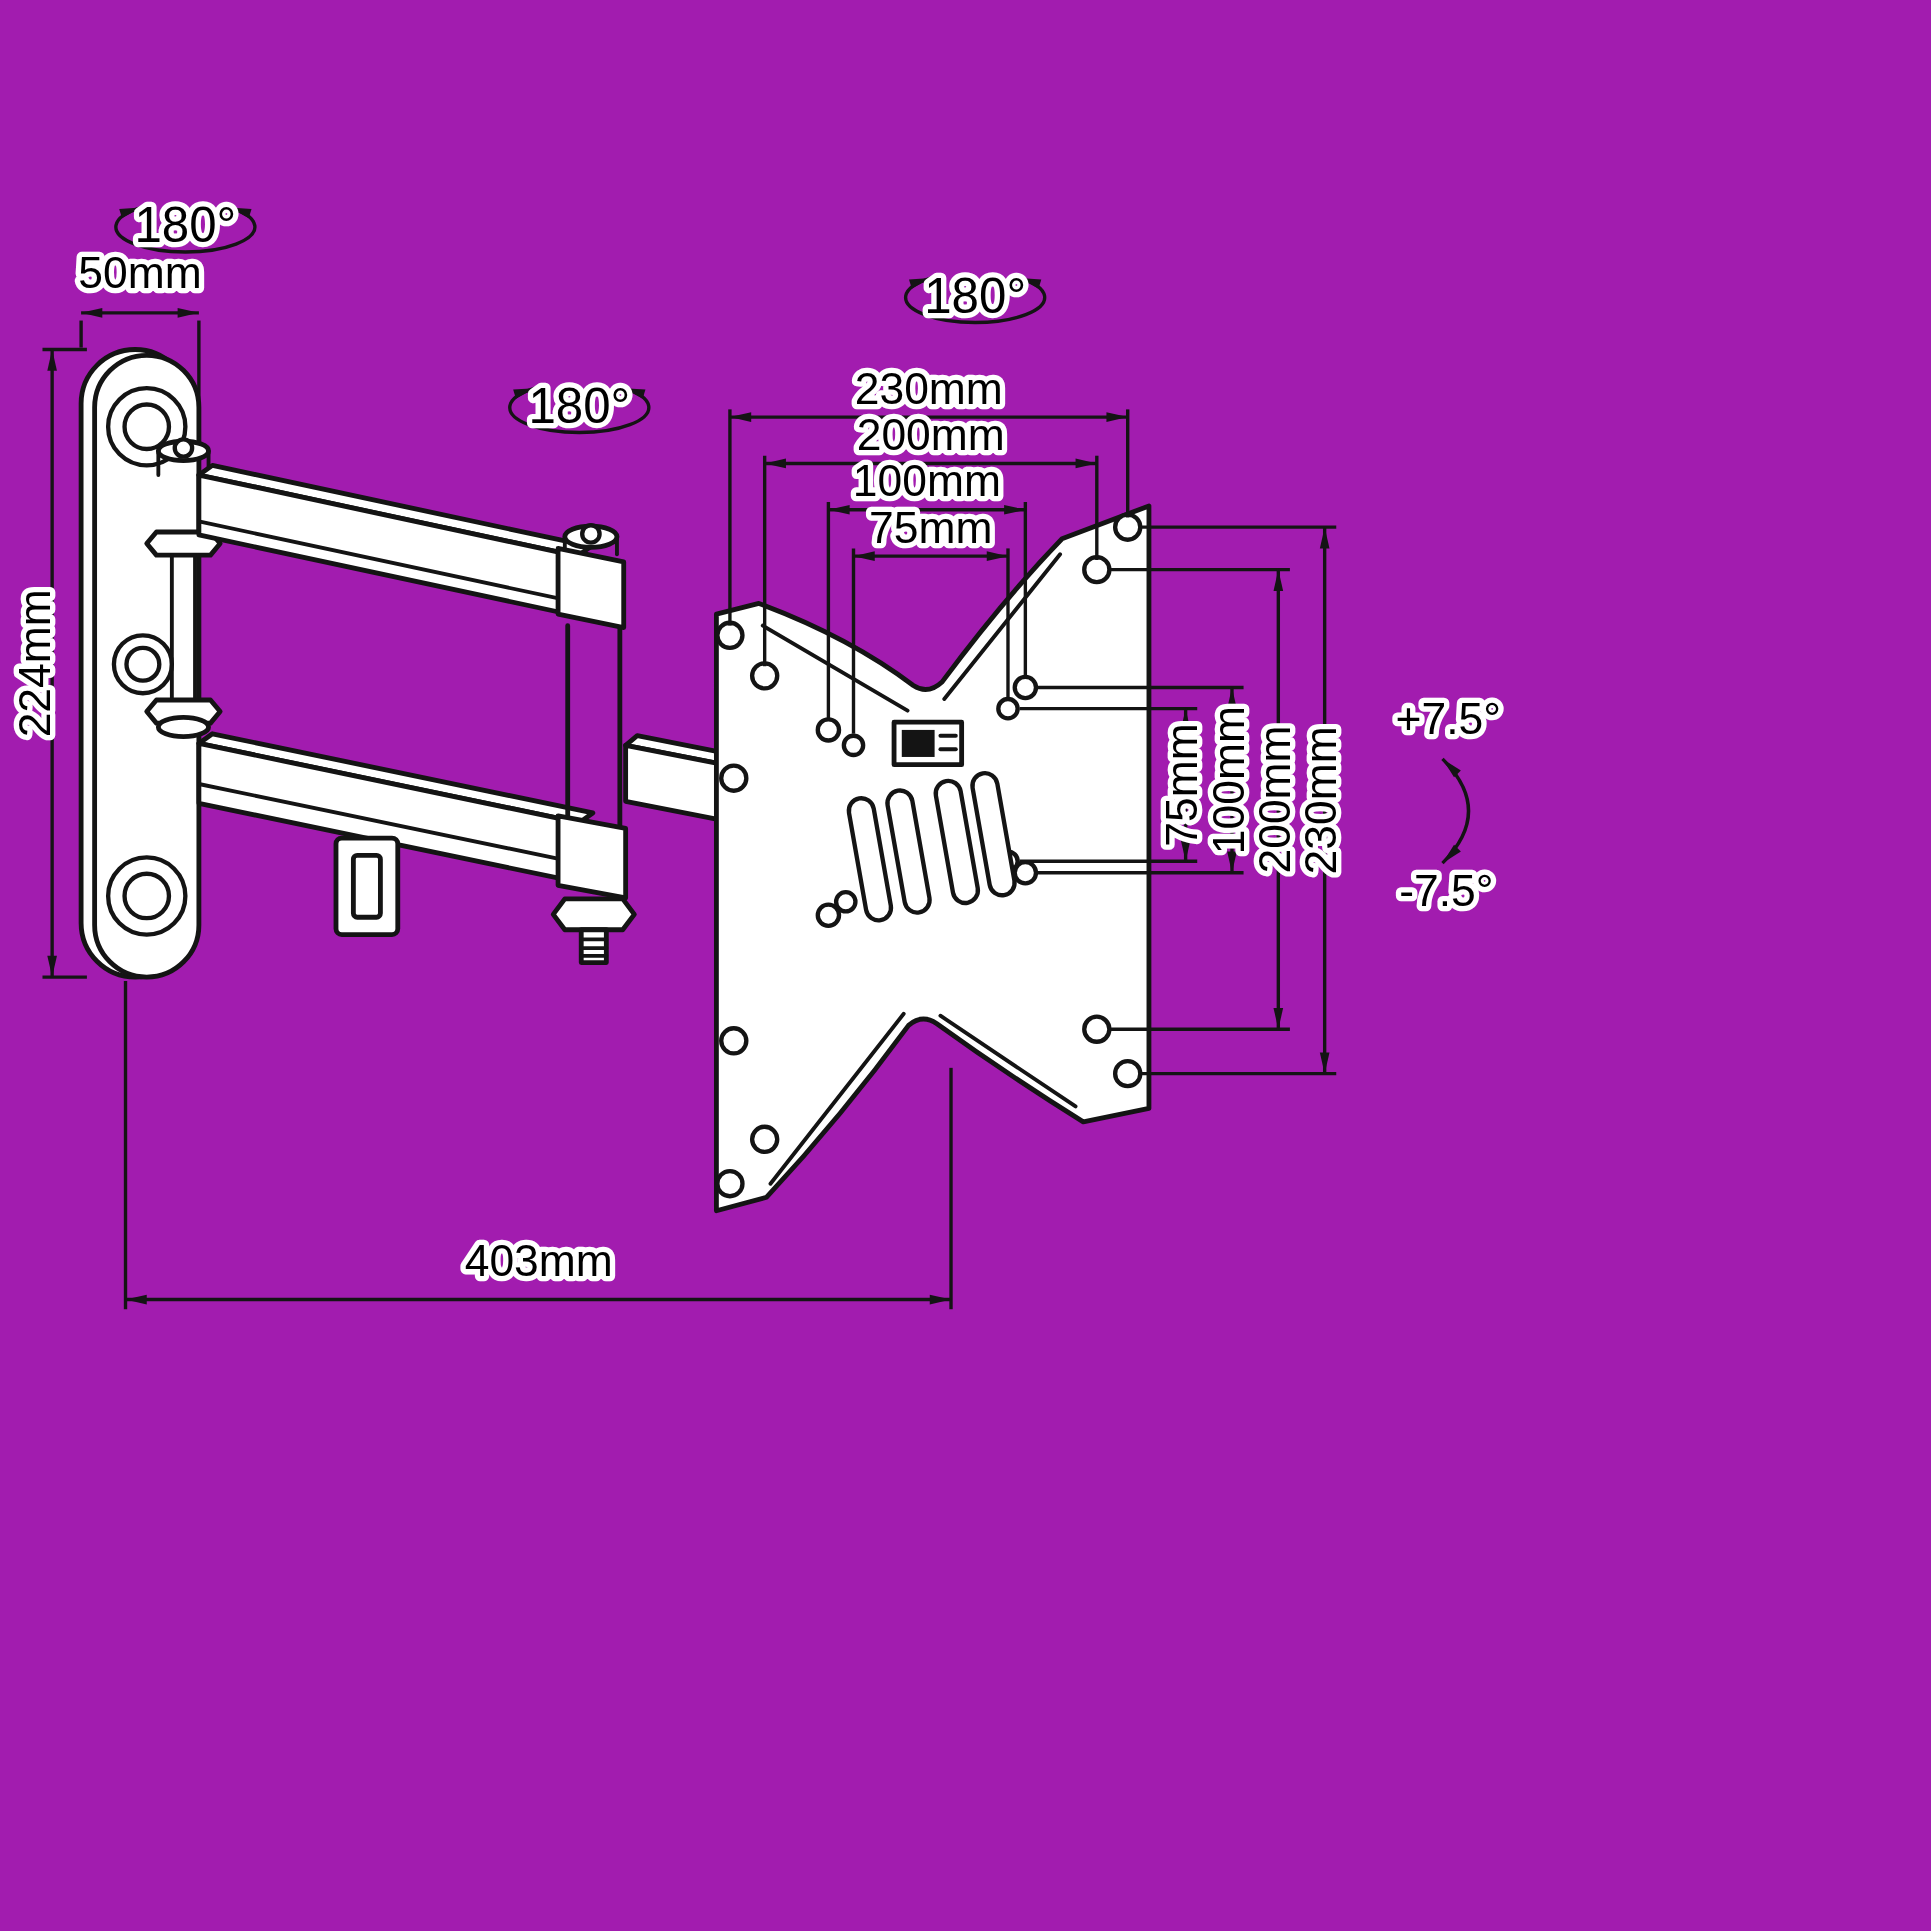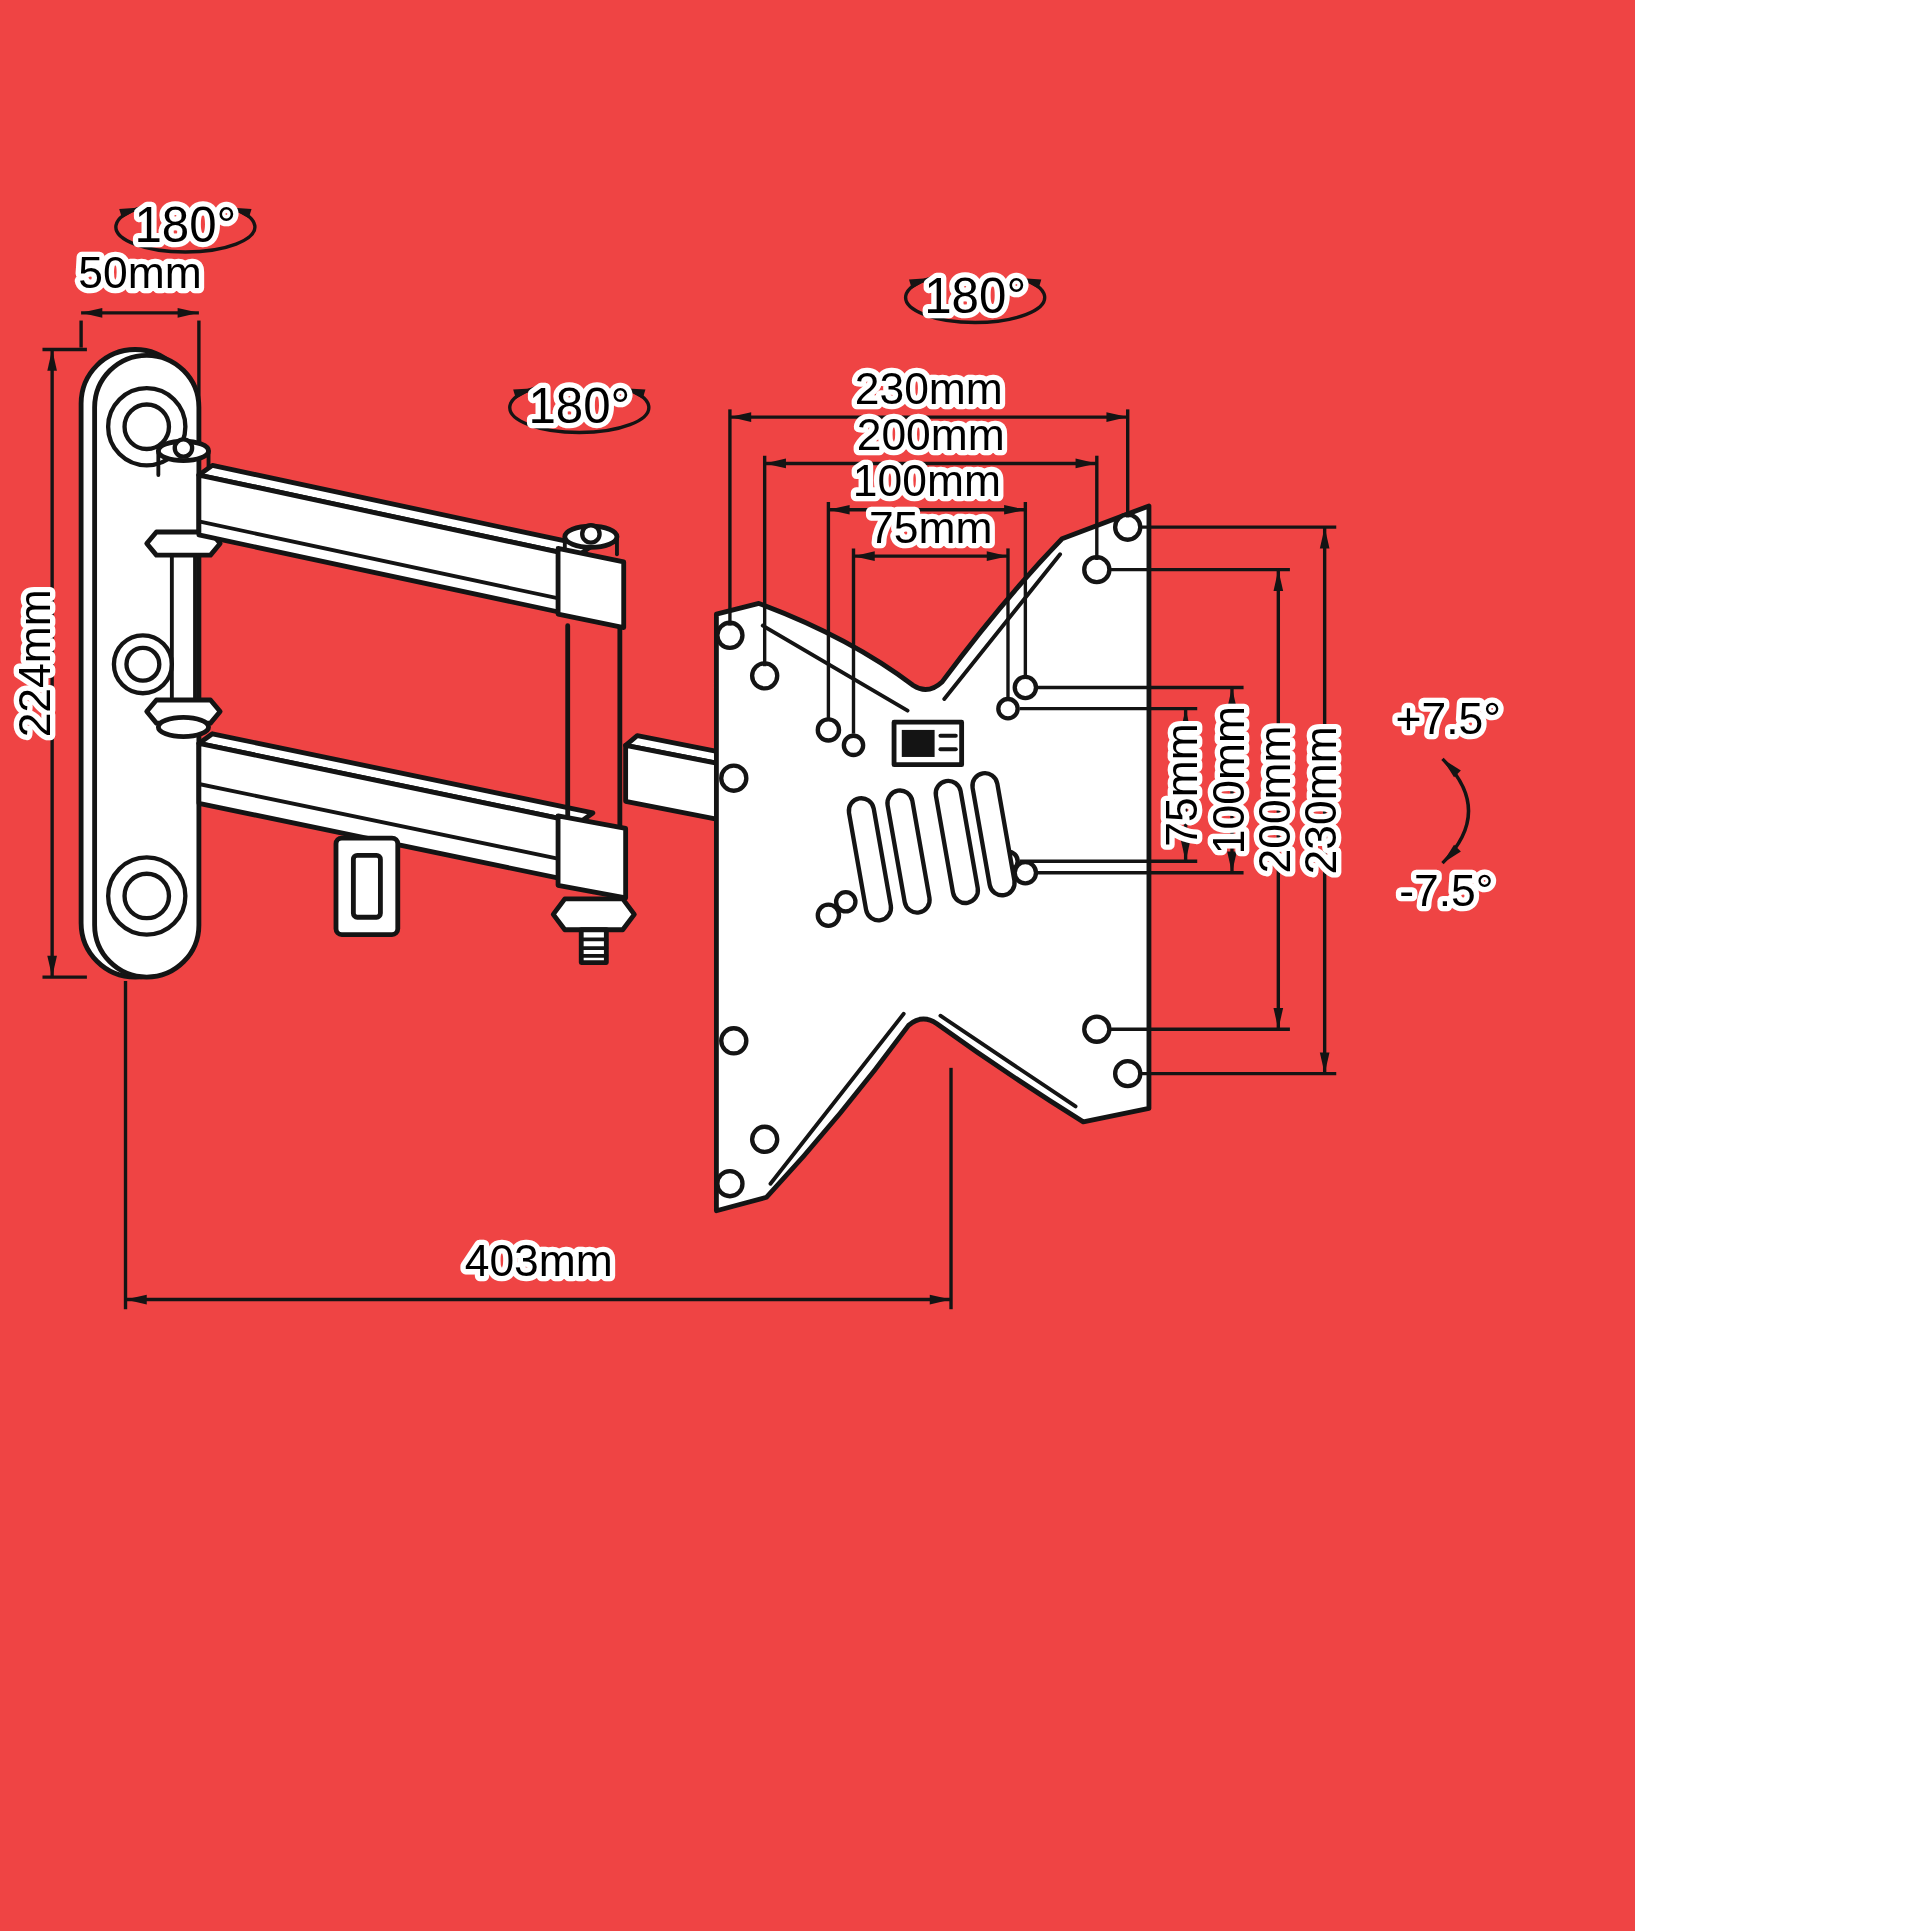--- a/index.html
+++ b/index.html
@@ -5,23 +5,23 @@
   html, body {
     margin: 0;
     padding: 0;
     background: #ffffff;
     width: 1931px;
     height: 1931px;
     font-family: "Liberation Sans", sans-serif;
   }
   .canvas {
     position: relative;
-    width: 1635px;
+    width: 1931px;
     height: 1931px;
-    background: #ef4444;
+    background: #a21caf;
     overflow: hidden;
   }
   svg { display: block; }
 
   
   .ln  { fill: none; stroke: #141414; stroke-width: 5; stroke-linejoin: round; stroke-linecap: round; }
   .ln2 { fill: none; stroke: #141414; stroke-width: 4; stroke-linejoin: round; stroke-linecap: round; }
   .fw  { fill: #ffffff; stroke: #141414; stroke-width: 5; stroke-linejoin: round; }
   .hole{ fill: #ffffff; stroke: #141414; stroke-width: 4.5; }
   .dim { fill: none; stroke: #141414; stroke-width: 3.5; stroke-linecap: butt; }

